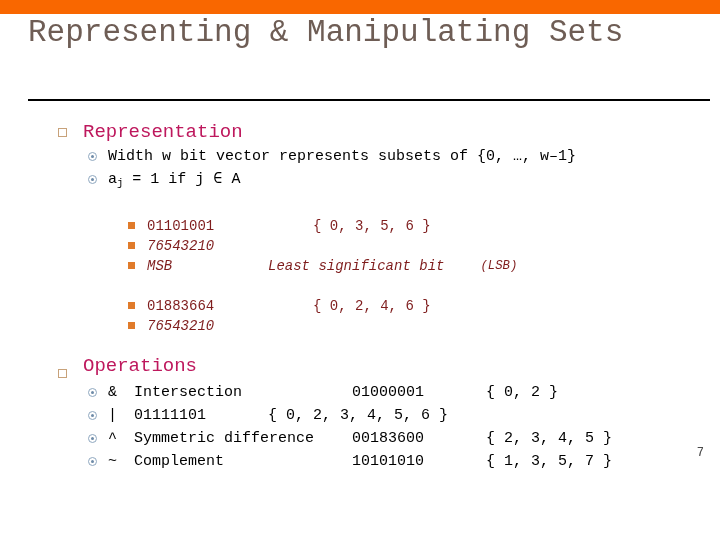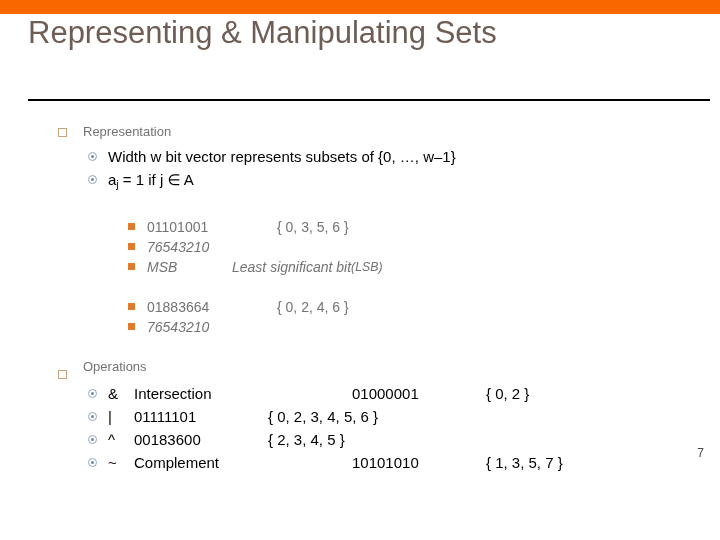--- a/index.html
+++ b/index.html
@@ -10,20 +10,21 @@
     background: #ffffff;
     font-family: "Liberation Sans", sans-serif;
     overflow: hidden;
   }
 
   .slide {
     position: relative;
     width: 720px;
     height: 470px;
     background: #ffffff;
+    font-family: Liberation Mono, monospace;
   }
 
   
   .top-band {
     position: absolute;
     left: 0; top: 0;
     width: 720px; height: 14px;
     background: #F96700;
   }
 
@@ -71,23 +72,23 @@
   }
   .lvl1 .bullet {
     width: 9px; height: 9px;
     border: 1.4px solid #C8A27A;
     background: transparent;
     margin-top: 8px;
     margin-right: 16px;
     flex: 0 0 auto;
   }
   .lvl1 .label {
-    font-size: 13px;
+    font-size: 19px;
     line-height: 24px;
-    color: #737373;
+    color: #be185d;
   }
 
   
   .lvl2 {
     margin-left: 88px;
     margin-top: 2px;
   }
   .lvl2 .bullet {
     width: 9px; height: 9px;
     border: 1.3px solid #8FA8C0;
@@ -119,21 +120,22 @@
   .lvl3 .bullet {
     width: 7px; height: 7px;
     background: #E07B2B;
     margin-top: 6px;
     margin-right: 12px;
     flex: 0 0 auto;
   }
   .lvl3 .label {
     font-size: 14px;
     line-height: 20px;
-    color: #737373;
+    color: #7f1d1d;
+    gap: 36px;
   }
 
   .sub { font-size: 0.7em; vertical-align: -0.28em; }
 
   
   .bitblock { margin-top: 4px; }
   .bitrow  { display: flex; align-items: flex-start; }
   .bits    { width: 130px; flex: 0 0 auto; white-space: pre; }
   .setval  { white-space: pre; }
   .reditalic{ color: #B01818; font-style: italic; }
@@ -265,20 +267,21 @@
       <div class="oprow">
         <span class="bullet"></span>
         <span class="op-sym">|</span>
         <span class="op-bits">01111101</span>
         <span class="op-set">{ 0, 2, 3, 4, 5, 6 }</span>
       </div>
 
       <div class="oprow">
         <span class="bullet"></span>
         <span class="op-sym">^</span>
+        <span class="op-name">Symmetric difference</span>
         <span class="op-bits">00183600</span>
         <span class="op-set">{ 2, 3, 4, 5 }</span>
       </div>
 
       <div class="oprow">
         <span class="bullet"></span>
         <span class="op-sym">~</span>
         <span class="op-name">Complement</span>
         <span class="op-bits">10101010</span>
         <span class="op-set">{ 1, 3, 5, 7 }</span>

